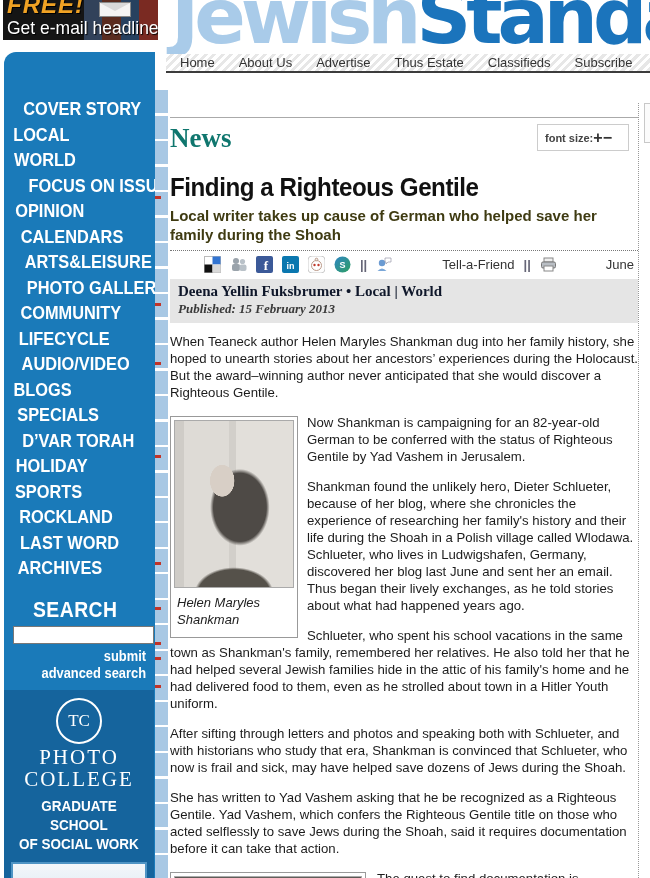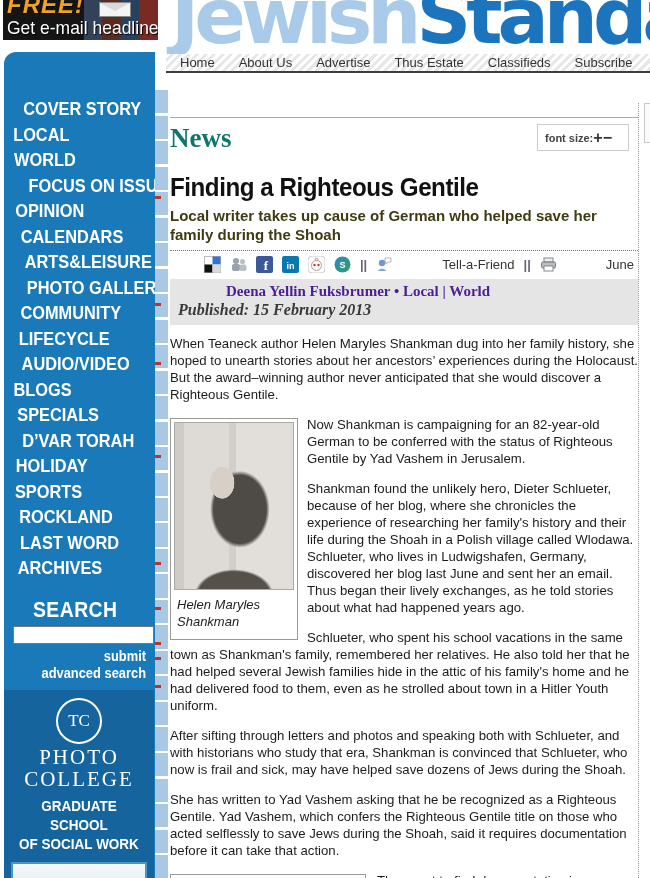--- a/index.html
+++ b/index.html
@@ -85,23 +85,23 @@
     color:var(--subtitle-olive,#3f3b12);max-width:455px;}
   .dotted-sep{border-top:1px dotted #777;margin-top:6px;}
 
   .share-row{display:flex;justify-content:flex-end;align-items:center;gap:9px;
     padding:5px 4px 4px 0;font-size:13px;color:#333;}
   .sicon{width:17px;height:17px;display:block;cursor:pointer;}
   .sep{color:#667;font-weight:bold;}
   .share-label{cursor:pointer;margin-left:40px;}
 
   .byline-bar{background:#e5e5e5;margin-top:2px;padding:4px 8px 6px 8px;}
-  .byline{font-family:"Liberation Serif",serif;font-weight:bold;font-size:15px;color:#4c1d95;margin-left:48px;}
+  .byline{font-family:"Liberation Serif",serif;font-weight:bold;font-size:15px;color:#0f172a;}
   .published{font-family:"Liberation Serif",serif;font-style:italic;font-weight:bold;
-    font-size:16px;color:#3a3a3a;margin-top:1px;}
+    font-size:13px;color:#3a3a3a;margin-top:1px;}
 
   .body{margin-top:10px;font-size:13.2px;line-height:17px;color:#1c1c1c;}
   .body p{margin:0 0 13px 0;}
 
   figure{margin:0;}
   .fig1{float:left;width:126px;border:1px solid #999;background:#fff;margin:2px 9px 4px 0;}
   .photo1{height:166px;margin:3px;border:1px solid #aaa;
     background:
       radial-gradient(ellipse 20px 26px at 40% 36%,#d8cfc6 60%,rgba(216,207,198,0) 62%),
       radial-gradient(ellipse 48px 62px at 55% 52%,#4e4a46 55%,rgba(78,74,70,0) 62%),

